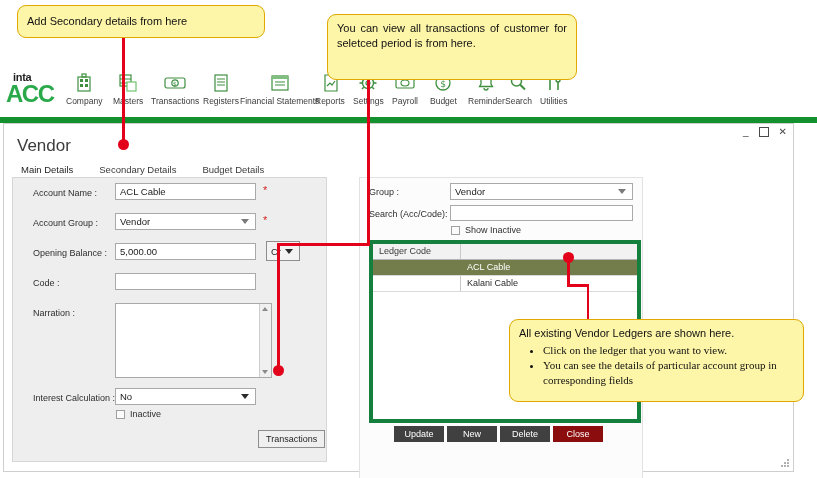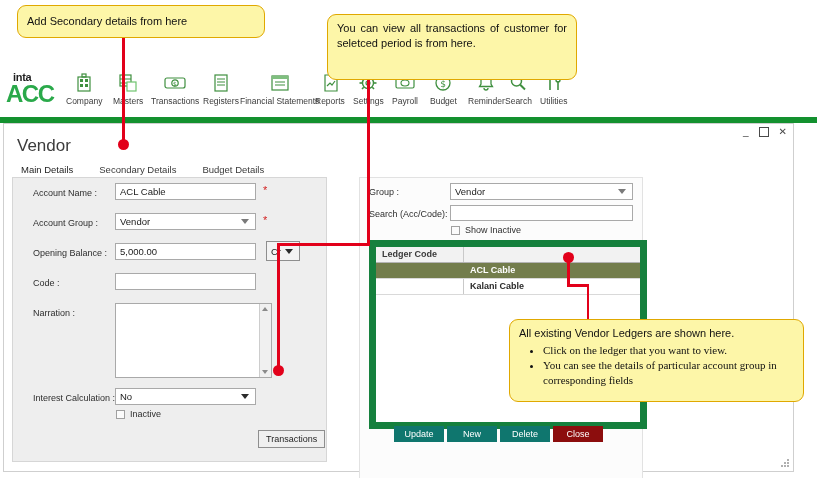--- a/index.html
+++ b/index.html
@@ -50,34 +50,34 @@
   .ta .sb{position:absolute;right:0;top:0;width:11px;height:100%;background:#f0f0f0;border-left:1px solid #cdcdcd;}
   .ta .sb .ar{position:absolute;left:2px;width:0;height:0;border-left:3px solid transparent;border-right:3px solid transparent;}
   .ta .sb .up{top:3px;border-bottom:4px solid #8a8a8a;}
   .ta .sb .dn{bottom:3px;border-top:4px solid #8a8a8a;}
   .cb{position:absolute;width:9px;height:9px;border:1px solid #a0a0a0;background:#fbfbfb;box-sizing:border-box;cursor:pointer;}
   .cbl{position:absolute;font-size:9px;color:#2e2e2e;}
   .btn-tr{position:absolute;font-size:9px;background:#efefef;border:1px solid #8e8e8e;padding:3px 7px;cursor:pointer;color:#1f1f1f;}
 
   
   .rpanel{position:absolute;left:355px;top:53px;width:282px;height:365px;background:#fcfcfc;border:1px solid #e2e2e2;}
-  .grid{position:absolute;left:9px;top:62px;width:264px;height:175px;border:7px solid #15803d;background:#ffffff;overflow:hidden;font-weight:bold;}
+  .grid{position:absolute;left:9px;top:62px;width:264px;height:175px;border:4px solid #15803d;background:#ffffff;overflow:hidden;}
   .ghead{display:flex;height:15px;background:#f2f2f2;border-bottom:1px solid #b4b4b4;font-size:9px;color:#3a3a3a;}
   .ghead div{padding:2px 0 0 6px;box-sizing:border-box;}
   .gc1{width:88px;border-right:1px solid #c9c9c9;}
   .gc2{flex:1;}
   .grow{display:flex;height:15px;font-size:9px;color:#2b2b2b;border-bottom:1px solid #d9d9d9;}
   .grow div{padding:2px 0 0 6px;box-sizing:border-box;}
   .grow.sel-row{background:#737d4c;color:#ffffff;}
   .grow.sel-row .gc1{border-right:1px solid #737d4c;}
 
   
   .actions{position:absolute;left:394px;top:426px;display:flex;gap:3px;}
   .act{width:50px;height:16px;display:flex;align-items:center;justify-content:center;
-       font-size:9px;color:#ffffff;background:#0f766e;cursor:pointer;}
+       font-size:9px;color:#ffffff;background:#404040;cursor:pointer;}
   .act.close{background:#8c0d0d;}
 
   .grip{position:absolute;right:4px;bottom:4px;width:9px;height:9px;}
   .grip i{position:absolute;width:2px;height:2px;background:#b0b0b0;}
 
   
   .callout{position:absolute;background:#fdf6a8;border:1.5px solid #e0a800;border-radius:9px;
            font-size:11px;color:#111;padding:6px 9px;box-sizing:border-box;line-height:15px;}
   .callout.justify{text-align:justify;}
   .callout ul{margin:2px 0 0 0;padding-left:24px;font-family:Liberation Serif, serif;}

